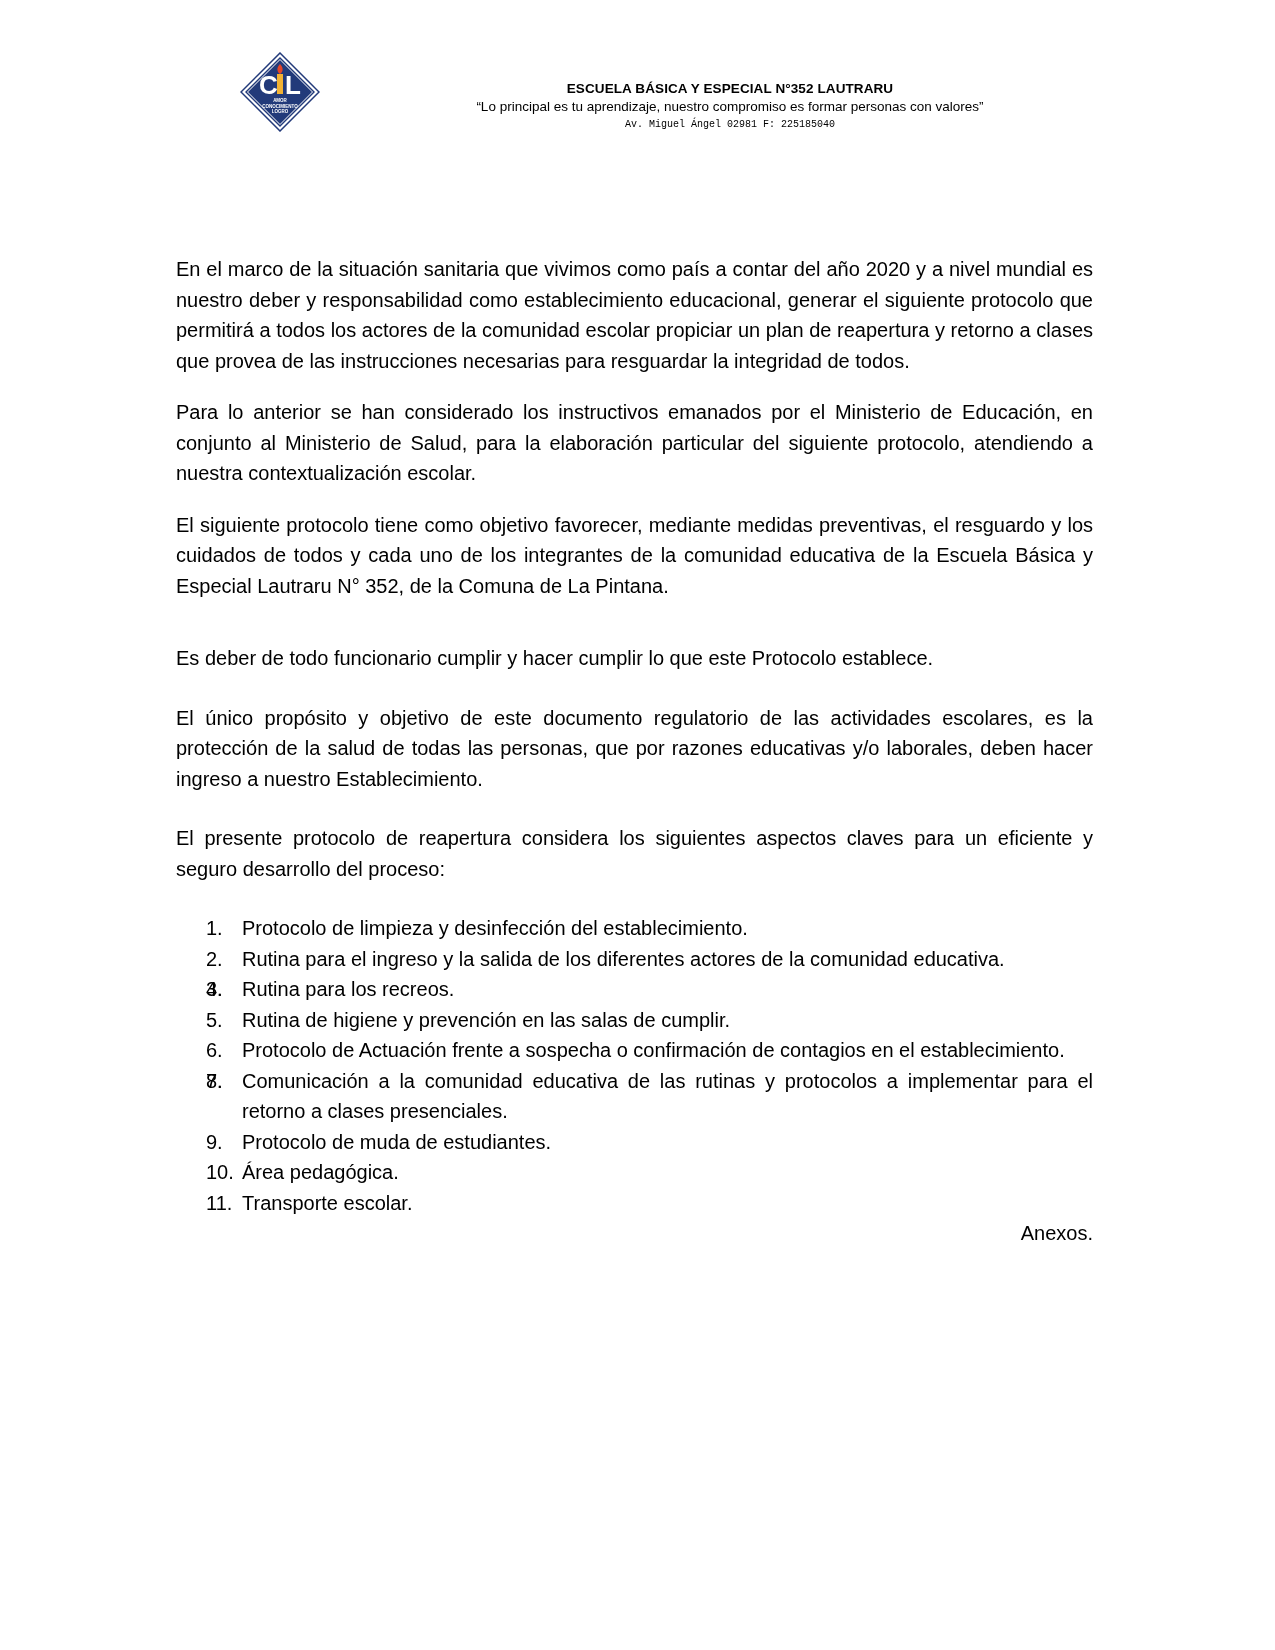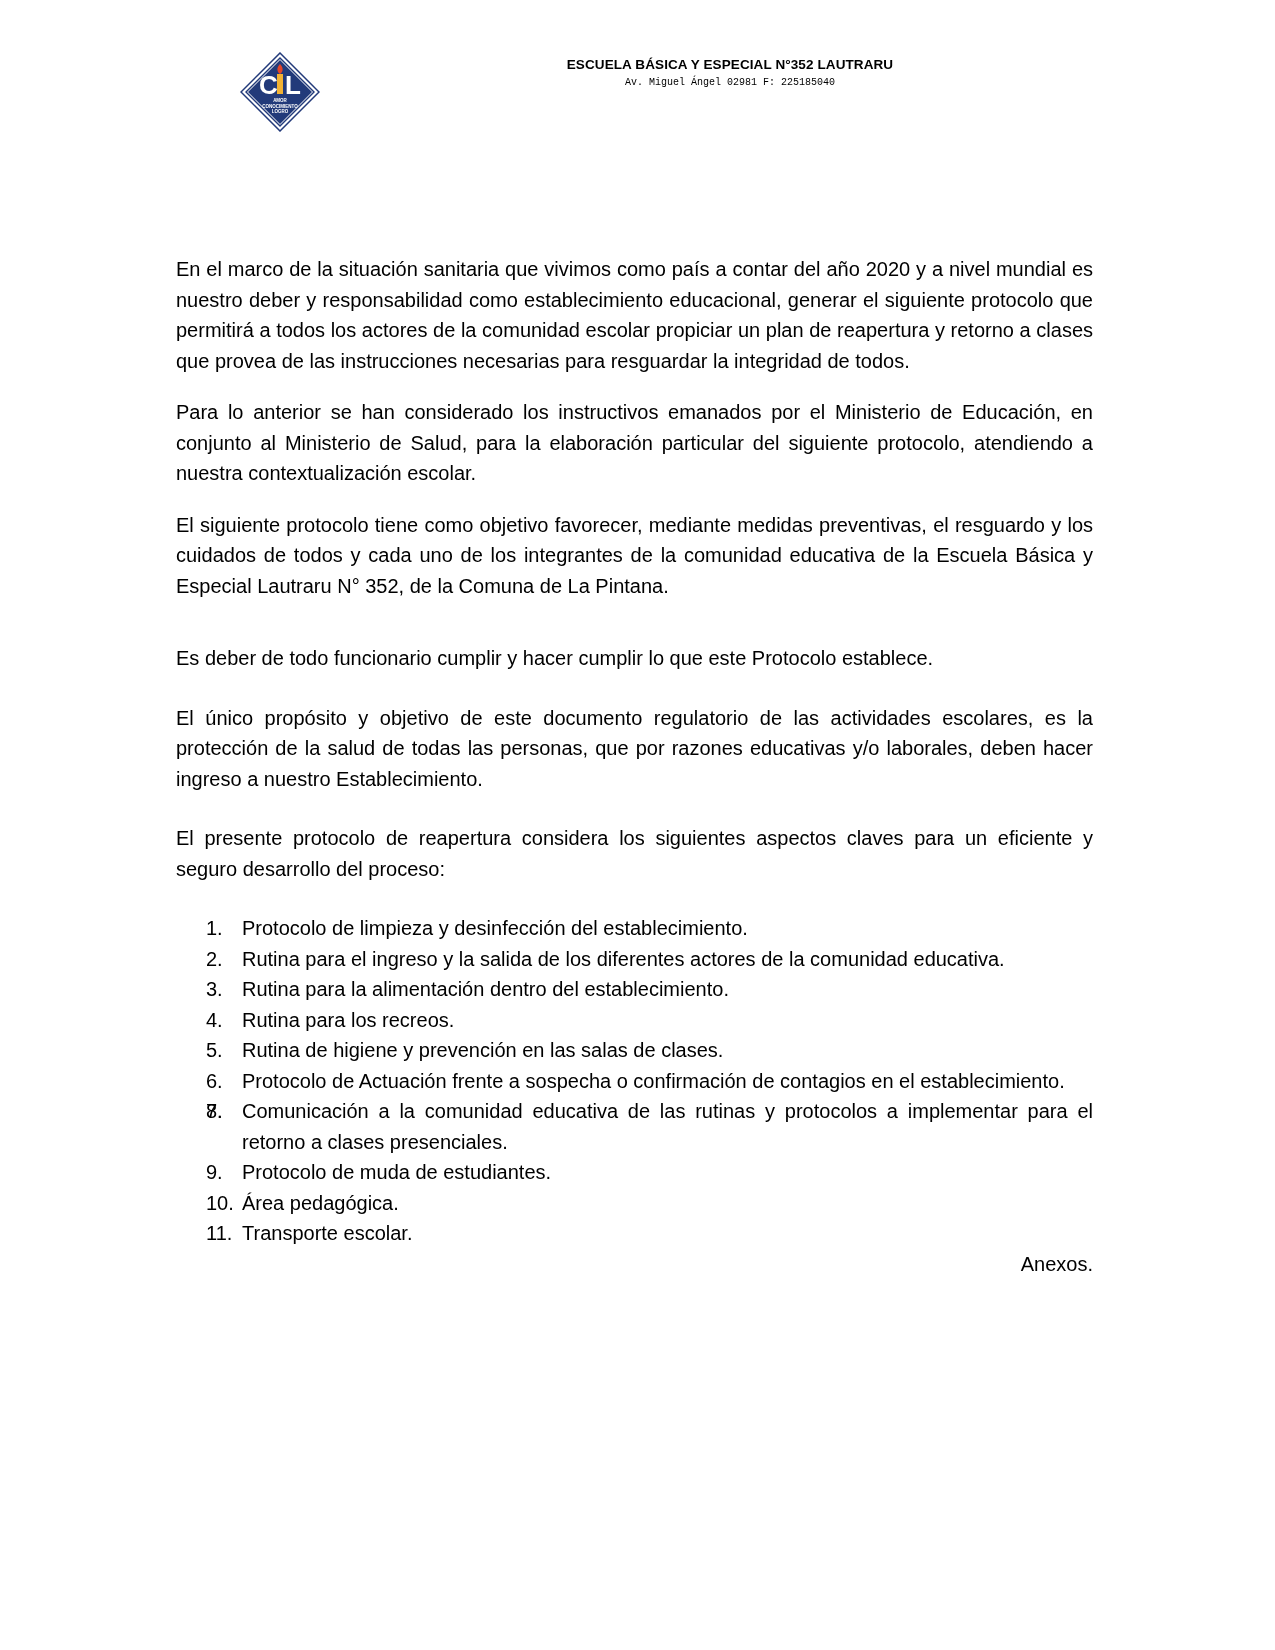--- a/index.html
+++ b/index.html
@@ -1,21 +1,21 @@
 <!DOCTYPE html>
 <html><head>
   <meta charset="utf-8">
   <style>
     html, body { margin: 0; padding: 0; background: #ffffff; }
     body { width: 1275px; height: 1650px; position: relative; overflow: hidden; color: #000; font-family: "Liberation Sans", sans-serif; }
     .page { position: absolute; left: 0; top: 0; width: 1275px; height: 1650px; background: #fff; }
 
     .logo { position: absolute; left: 240px; top: 52px; width: 80px; height: 80px; }
 
-    .letterhead { position: absolute; left: 380px; top: 56px; width: 700px; text-align: center; }
+    .letterhead { position: absolute; left: 380px; top: 80px; width: 700px; text-align: center; }
     .letterhead .school { font-weight: bold; font-size: 13.5px; line-height: 18px; letter-spacing: 0.1px; }
     .letterhead .motto { font-size: 13.5px; line-height: 18px; }
     .letterhead .address { font-size: 10px; line-height: 18px; font-family: Liberation Mono, monospace; }
 
     .body { position: absolute; left: 176px; top: 206px; width: 917px; font-size: 20px; line-height: 30.5px; margin-top: 48px; }
     .para { margin: 0; text-align: justify; text-align-last: left; }
     .gap-s { height: 21px; }
     .gap-l { height: 29px; }
 
     .list { margin: 0; padding: 0; list-style: none; }
@@ -36,20 +36,21 @@
     <rect x="37" y="22" width="6" height="20" fill="#f2b233"></rect>
     <path d="M40 12 C36 16, 37 20, 40 22 C43 20, 44 16, 40 12 Z" fill="#e2452a"></path>
     <text x="45" y="42" font-family="Liberation Sans, sans-serif" font-weight="bold" font-size="26" fill="#ffffff">L</text>
     <text x="40" y="50" text-anchor="middle" font-family="Liberation Sans, sans-serif" font-weight="bold" font-size="4.5" fill="#ffffff">AMOR</text>
     <text x="40" y="55.5" text-anchor="middle" font-family="Liberation Sans, sans-serif" font-weight="bold" font-size="4.5" fill="#ffffff">CONOCIMIENTO</text>
     <text x="40" y="61" text-anchor="middle" font-family="Liberation Sans, sans-serif" font-weight="bold" font-size="4.5" fill="#ffffff">LOGRO</text>
   </svg>
 
   <div class="letterhead">
     <div class="school">ESCUELA BÁSICA Y ESPECIAL N°352 LAUTRARU</div>
+    <div class="motto">“Lo principal es tu aprendizaje, nuestro compromiso es formar personas con valores”</div>
     <div class="address">Av. Miguel Ángel 02981 F: 225185040</div>
   </div>
 
   <div class="body">
     <p class="para">En el marco de la situación sanitaria que vivimos como país a contar del año 2020 y a nivel mundial es nuestro deber y responsabilidad como establecimiento educacional, generar el siguiente protocolo que permitirá a todos los actores de la comunidad escolar propiciar un plan de reapertura y retorno a clases que provea de las instrucciones necesarias para resguardar la integridad de todos.</p>
     <div class="gap-s"></div>
     <p class="para">Para lo anterior se han considerado los instructivos emanados por el Ministerio de Educación, en conjunto al Ministerio de Salud, para la elaboración particular del siguiente protocolo, atendiendo a nuestra contextualización escolar.</p>
     <div class="gap-s"></div>
     <p class="para">El siguiente protocolo tiene como objetivo favorecer, mediante medidas preventivas, el resguardo y los cuidados de todos y cada uno de los integrantes de la comunidad educativa de la Escuela Básica y Especial Lautraru N° 352, de la Comuna de La Pintana.</p>
     <div class="gap-s"></div>
@@ -57,23 +58,23 @@
     <p class="para">Es deber de todo funcionario cumplir y hacer cumplir lo que este Protocolo establece.</p>
     <div class="gap-l"></div>
     <p class="para">El único propósito y objetivo de este documento regulatorio de las actividades escolares, es la protección de la salud de todas las personas, que por razones educativas y/o laborales, deben hacer ingreso a nuestro Establecimiento.</p>
     <div class="gap-l"></div>
     <p class="para">El presente protocolo de reapertura considera los siguientes aspectos claves para un eficiente y seguro desarrollo del proceso:</p>
     <div class="gap-l"></div>
 
     <ol class="list">
       <li><span class="num">1.</span><span>Protocolo de limpieza y desinfección del establecimiento.</span></li>
       <li><span class="num">2.</span><span>Rutina para el ingreso y la salida de los diferentes actores de la comunidad educativa.</span></li>
-      <li><span class="num">3.</span><span>Rutina para la alimentación dentro del establecimiento.</span></li>
+      <li><span class="num">3.</span></li>
       <li><span class="num">4.</span><span>Rutina para los recreos.</span></li>
-      <li><span class="num">5.</span><span>Rutina de higiene y prevención en las salas de clases.</span></li>
+      <li><span class="num">5.</span><span>Rutina de higiene y prevención en las salas de cumplir.</span></li>
       <li><span class="num">6.</span><span>Protocolo de Actuación frente a sospecha o confirmación de contagios en el establecimiento.</span></li>
       <li><span class="num">7.</span></li>
       <li><span class="num">8.</span><span>Comunicación a la comunidad educativa de las rutinas y protocolos a implementar para el retorno a clases presenciales.</span></li>
       <li><span class="num">9.</span><span>Protocolo de muda de estudiantes.</span></li>
       <li><span class="num">10.</span><span>Área pedagógica.</span></li>
       <li><span class="num">11.</span><span>Transporte escolar.</span></li>
     </ol>
     <div class="annex">Anexos.</div>
   </div>
 

